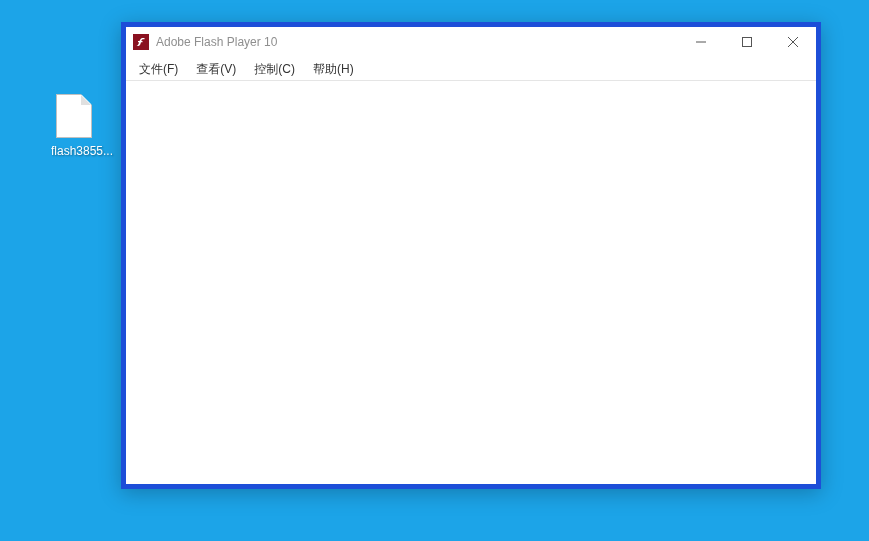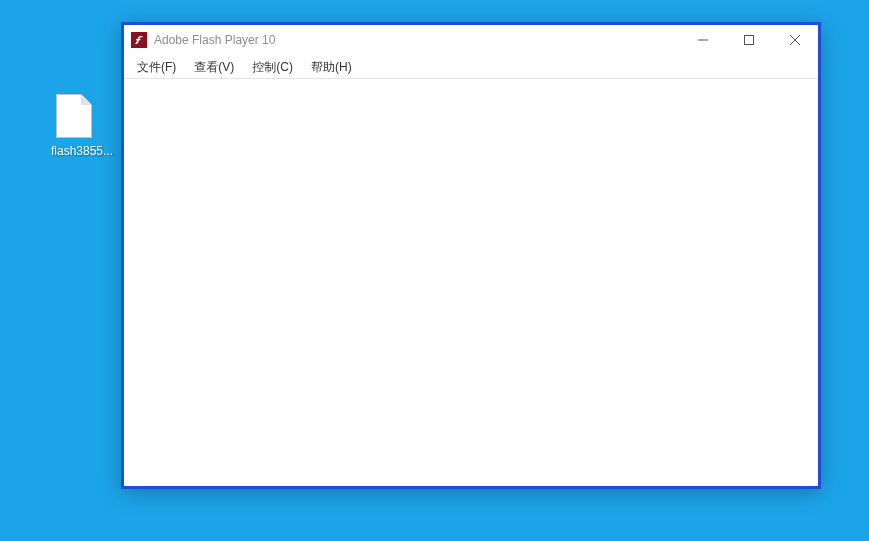--- a/index.html
+++ b/index.html
@@ -63,21 +63,21 @@
       white-space: nowrap;
       margin-left: 16px;
     }
     .window {
       position: absolute;
       left: 121px;
       top: 22px;
       width: 700px;
       height: 467px;
       background: #404040;
-      border: 3px solid #1d4ed8;
+      border: 5px solid #1d4ed8;
       box-shadow: 0 4px 20px rgba(0,0,0,0.25);
       display: flex;
       flex-direction: column;
     }
     .titlebar {
       height: 30px;
       display: flex;
       align-items: center;
       padding-left: 7px;
       background: #ffffff;

